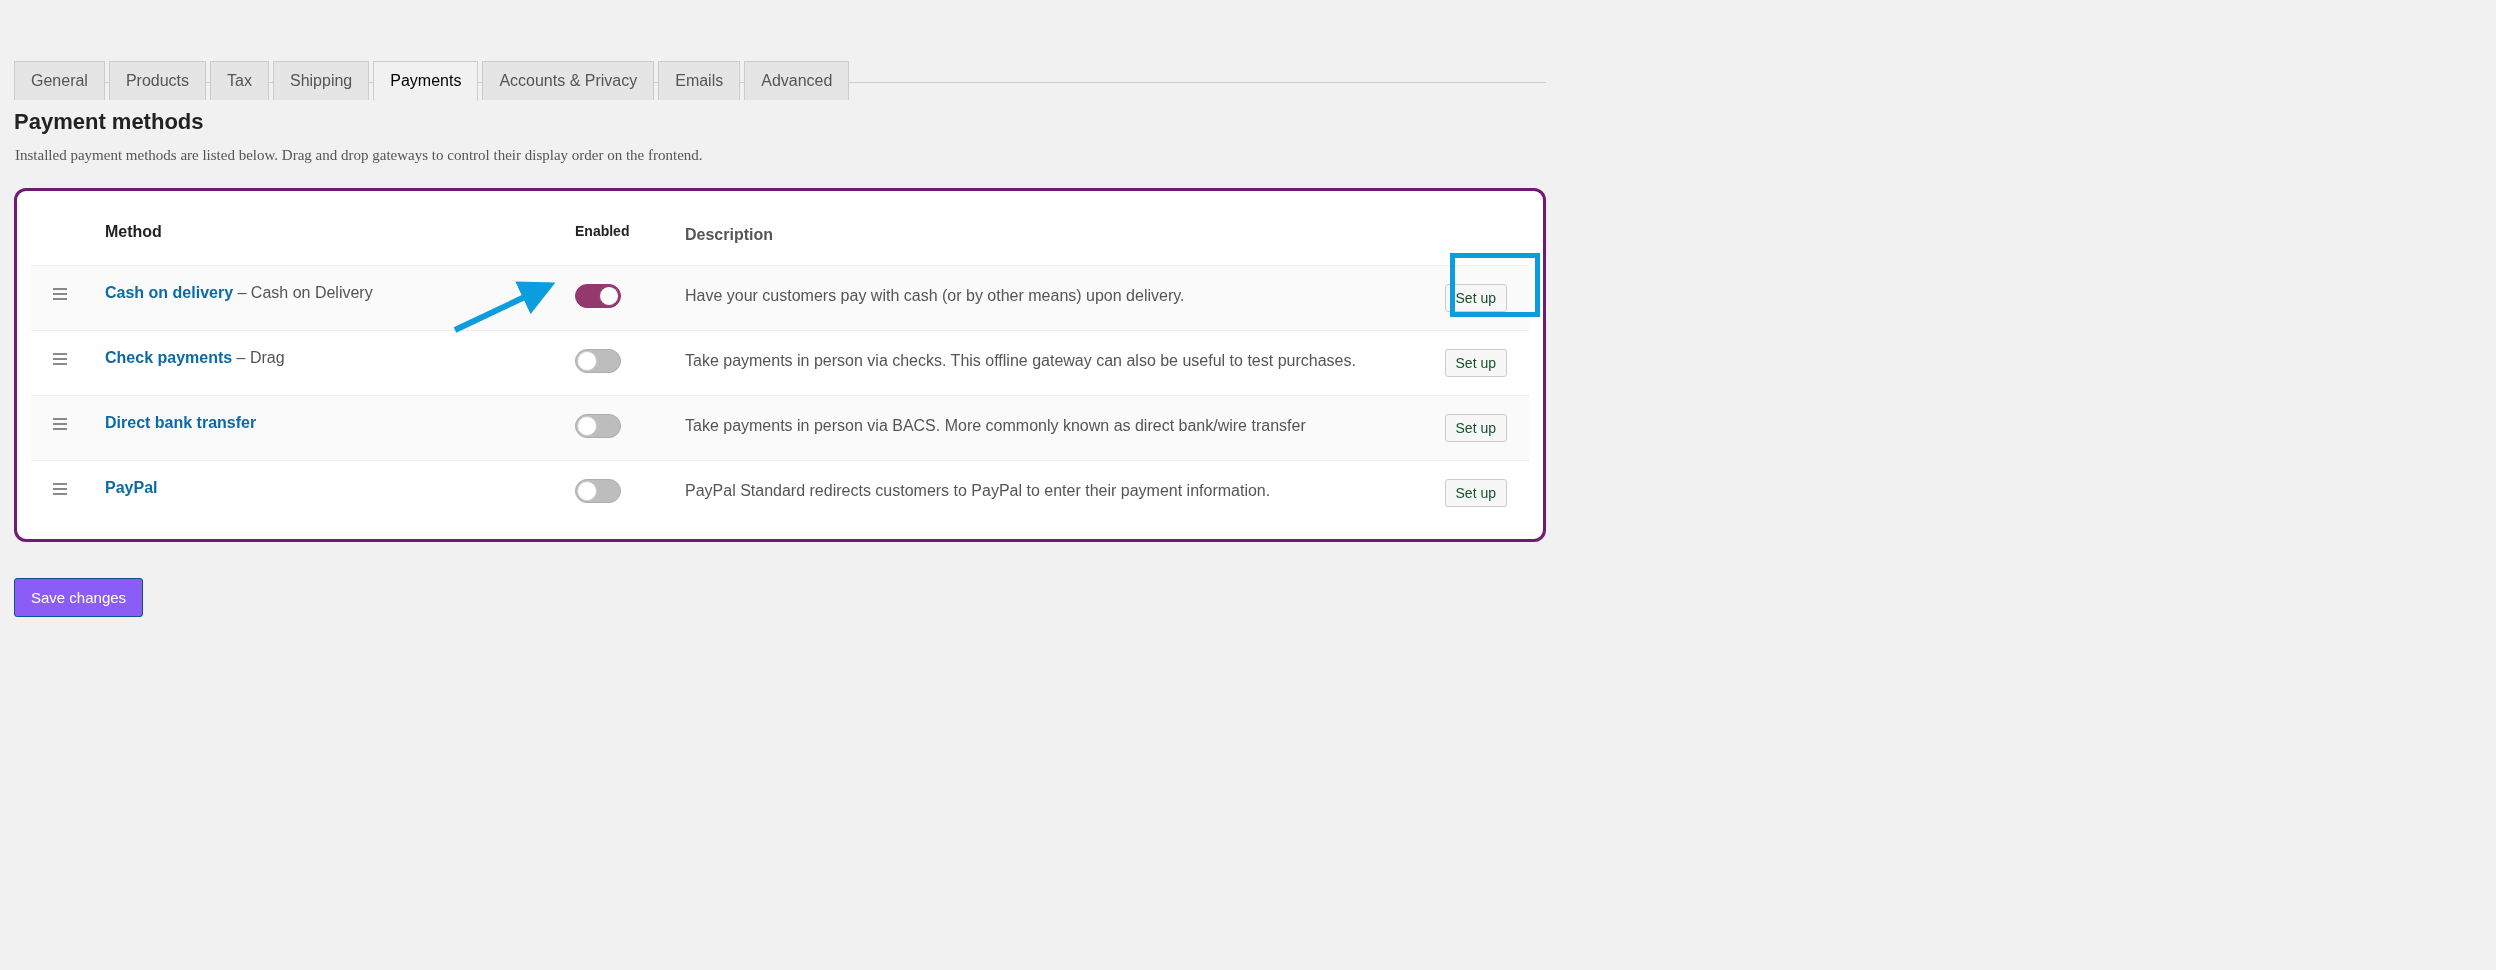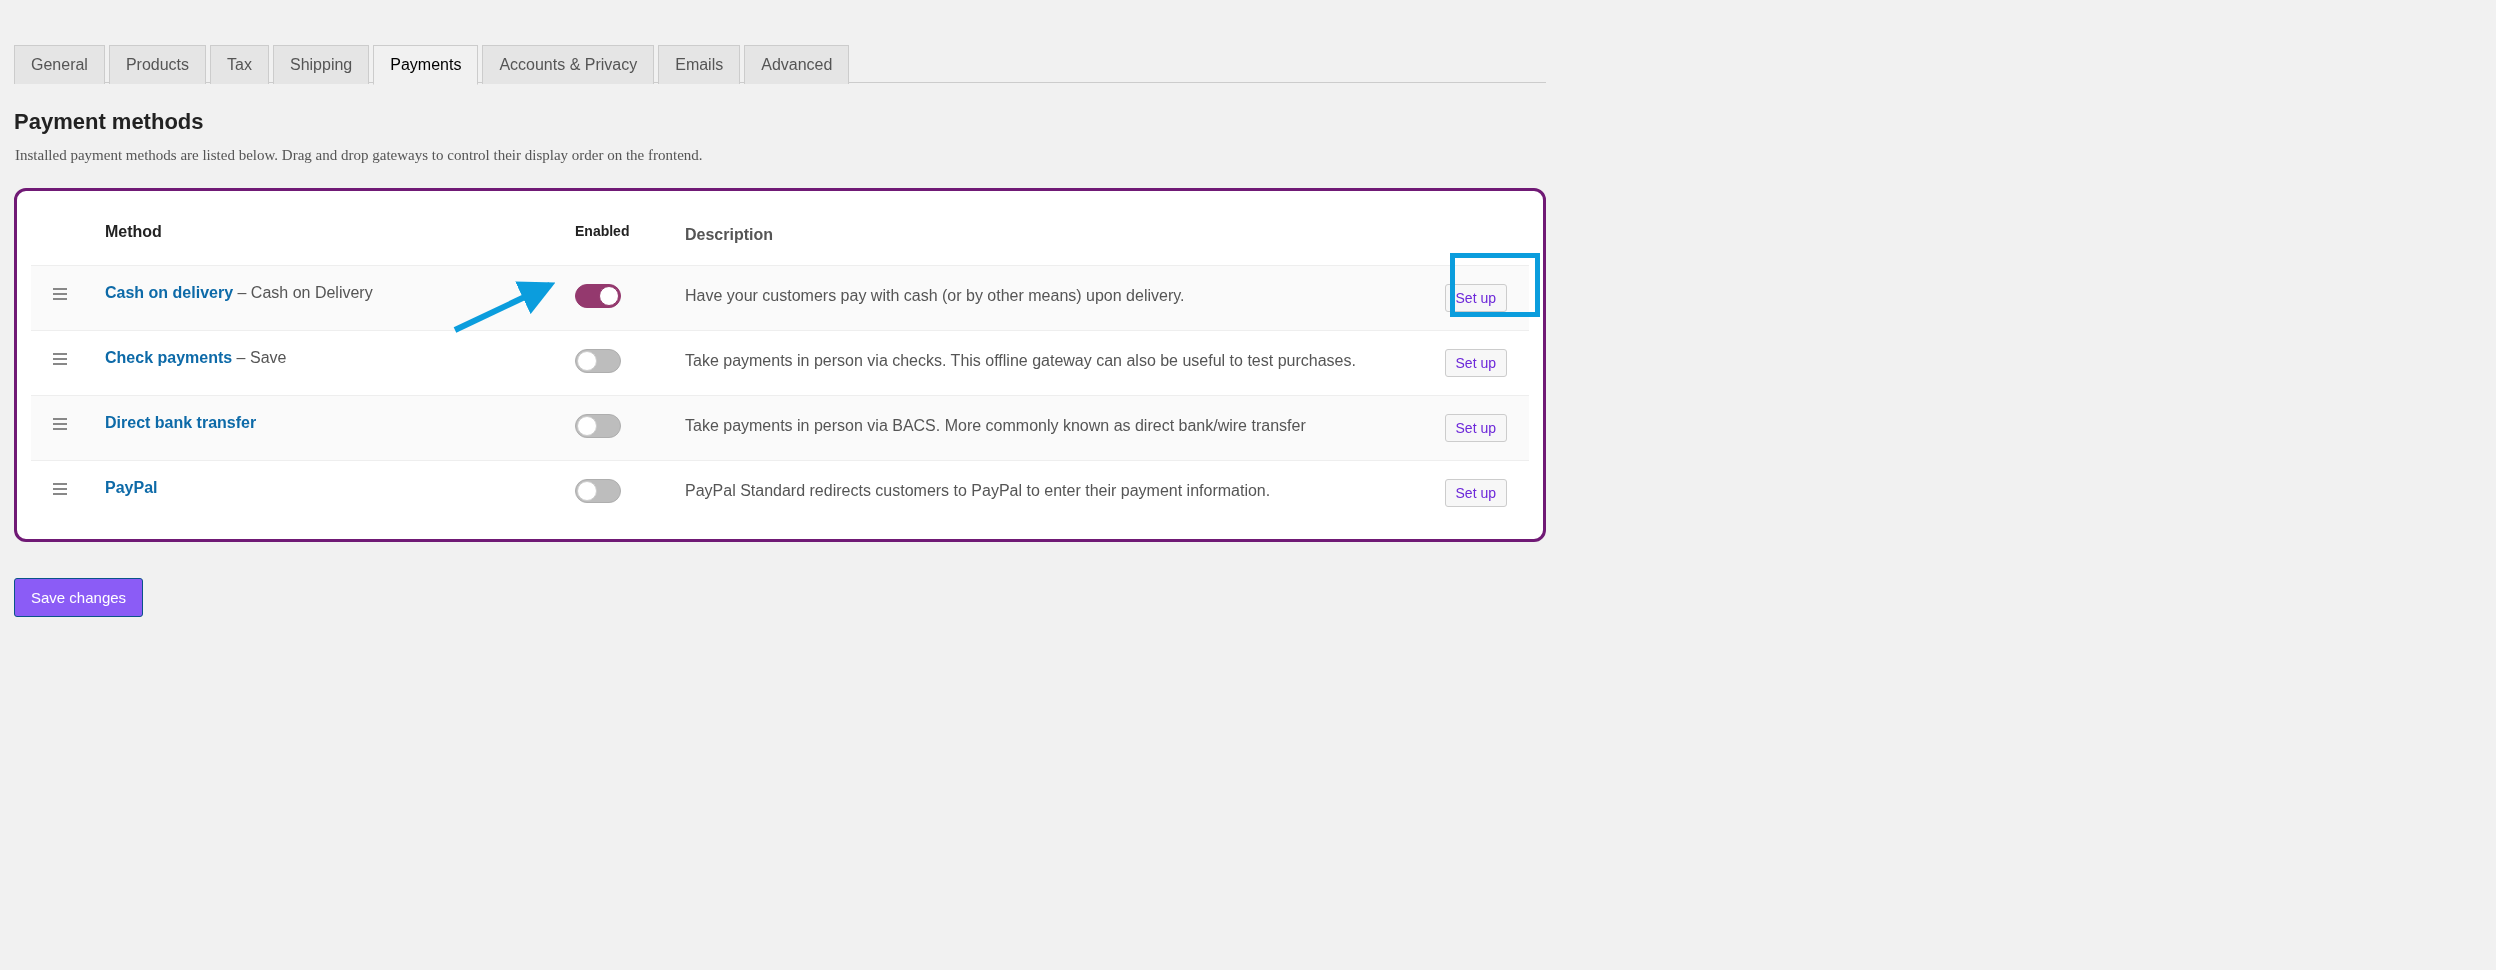--- a/index.html
+++ b/index.html
@@ -18,21 +18,21 @@
     display: inline-block;
     padding: 10px 16px;
     background: #e5e5e5;
     color: #555;
     border: 1px solid #ccc;
     border-bottom: none;
     margin-right: 4px;
     font-size: 16px;
     cursor: pointer;
     position: relative;
-    top: 3px;
+    top: 19px;
   }
   .nav-tab.active {
     background: #f1f1f1;
     color: #000;
     border-bottom: 1px solid #f1f1f1;
     margin-top: 40px;
   }
 
   h2.page-title { font-size: 22px; font-weight: 700; margin: 26px 0 12px 0; color:#222; }
   p.page-desc { font-size: 15px; color: #555; margin: 0 0 24px 1px; font-family: Liberation Serif, serif; }
@@ -88,21 +88,21 @@
   .toggle.on { background:#94396e; border-color:#94396e; }
   .toggle.on .knob { left:23px; border-color:#94396e; }
 
   
   .setup-btn {
     background:#f7f7f7;
     border:1px solid #ccc;
     border-radius:3px;
     padding:5px 10px;
     font-size:14px;
-    color:#6d28d9;
+    color:#14532d;
     cursor:pointer;
   }
 
   .row-highlight {
     position:absolute;
     border:5px solid #0b9ddd;
     pointer-events:none;
   }
 
   
@@ -154,21 +154,21 @@
         <div class="col-action"><button class="setup-btn">Set up</button></div>
       </div>
       <div class="wc-row">
         <div class="col-handle">
           <span class="drag-handle">
             <span></span>
             <span></span>
             <span></span>
           </span>
         </div>
-        <div class="col-method"><a class="method-name">Check payments</a><span class="method-sep"> – </span><span class="method-sub">Save</span></div>
+        <div class="col-method"><a class="method-name">Check payments</a><span class="method-sep"> – </span><span class="method-sub">Drag</span></div>
         <div class="col-enabled"><span class="toggle"><span class="knob"></span></span></div>
         <div class="col-desc">Take payments in person via checks. This offline gateway can also be useful to test purchases.</div>
         <div class="col-action"><button class="setup-btn">Set up</button></div>
       </div>
       <div class="wc-row stripe">
         <div class="col-handle">
           <span class="drag-handle">
             <span></span>
             <span></span>
             <span></span>

